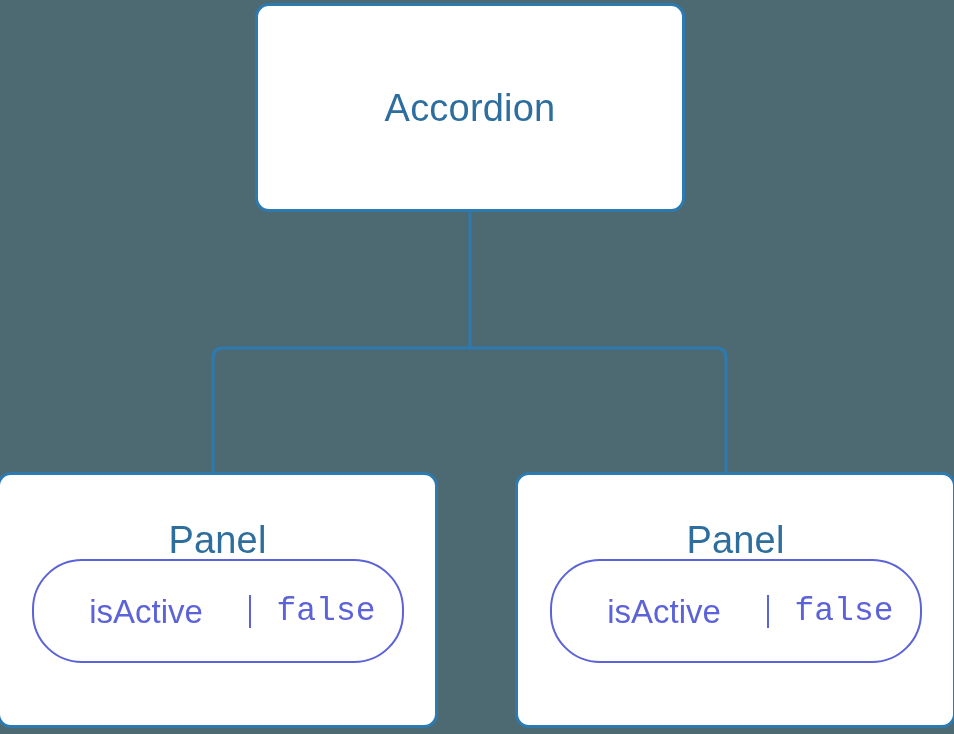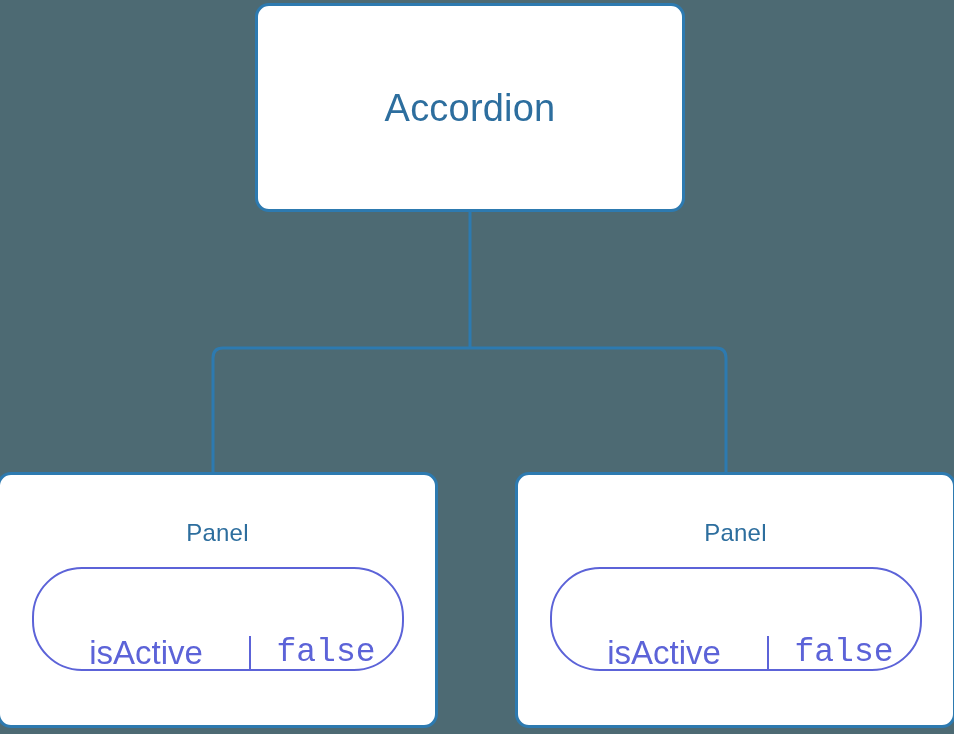--- a/index.html
+++ b/index.html
@@ -75,28 +75,27 @@
     left: -3px;
     top: 472px;
   }
 
   .node-panel-right {
     left: 515px;
     top: 472px;
   }
 
   .node-panel .node-title {
-    font-size: 24px;
+    font-size: 38px;
   }
 
   
   .pill {
-    margin-top: 22px;
     display: flex;
-    align-items: flex-end;
+    align-items: center;
     height: 100px;
     border: 2px solid #5c63d8;
     border-radius: 50px;
     background: transparent;
     overflow: hidden;
   }
 
   .pill-key,
   .pill-val {
     display: flex;

